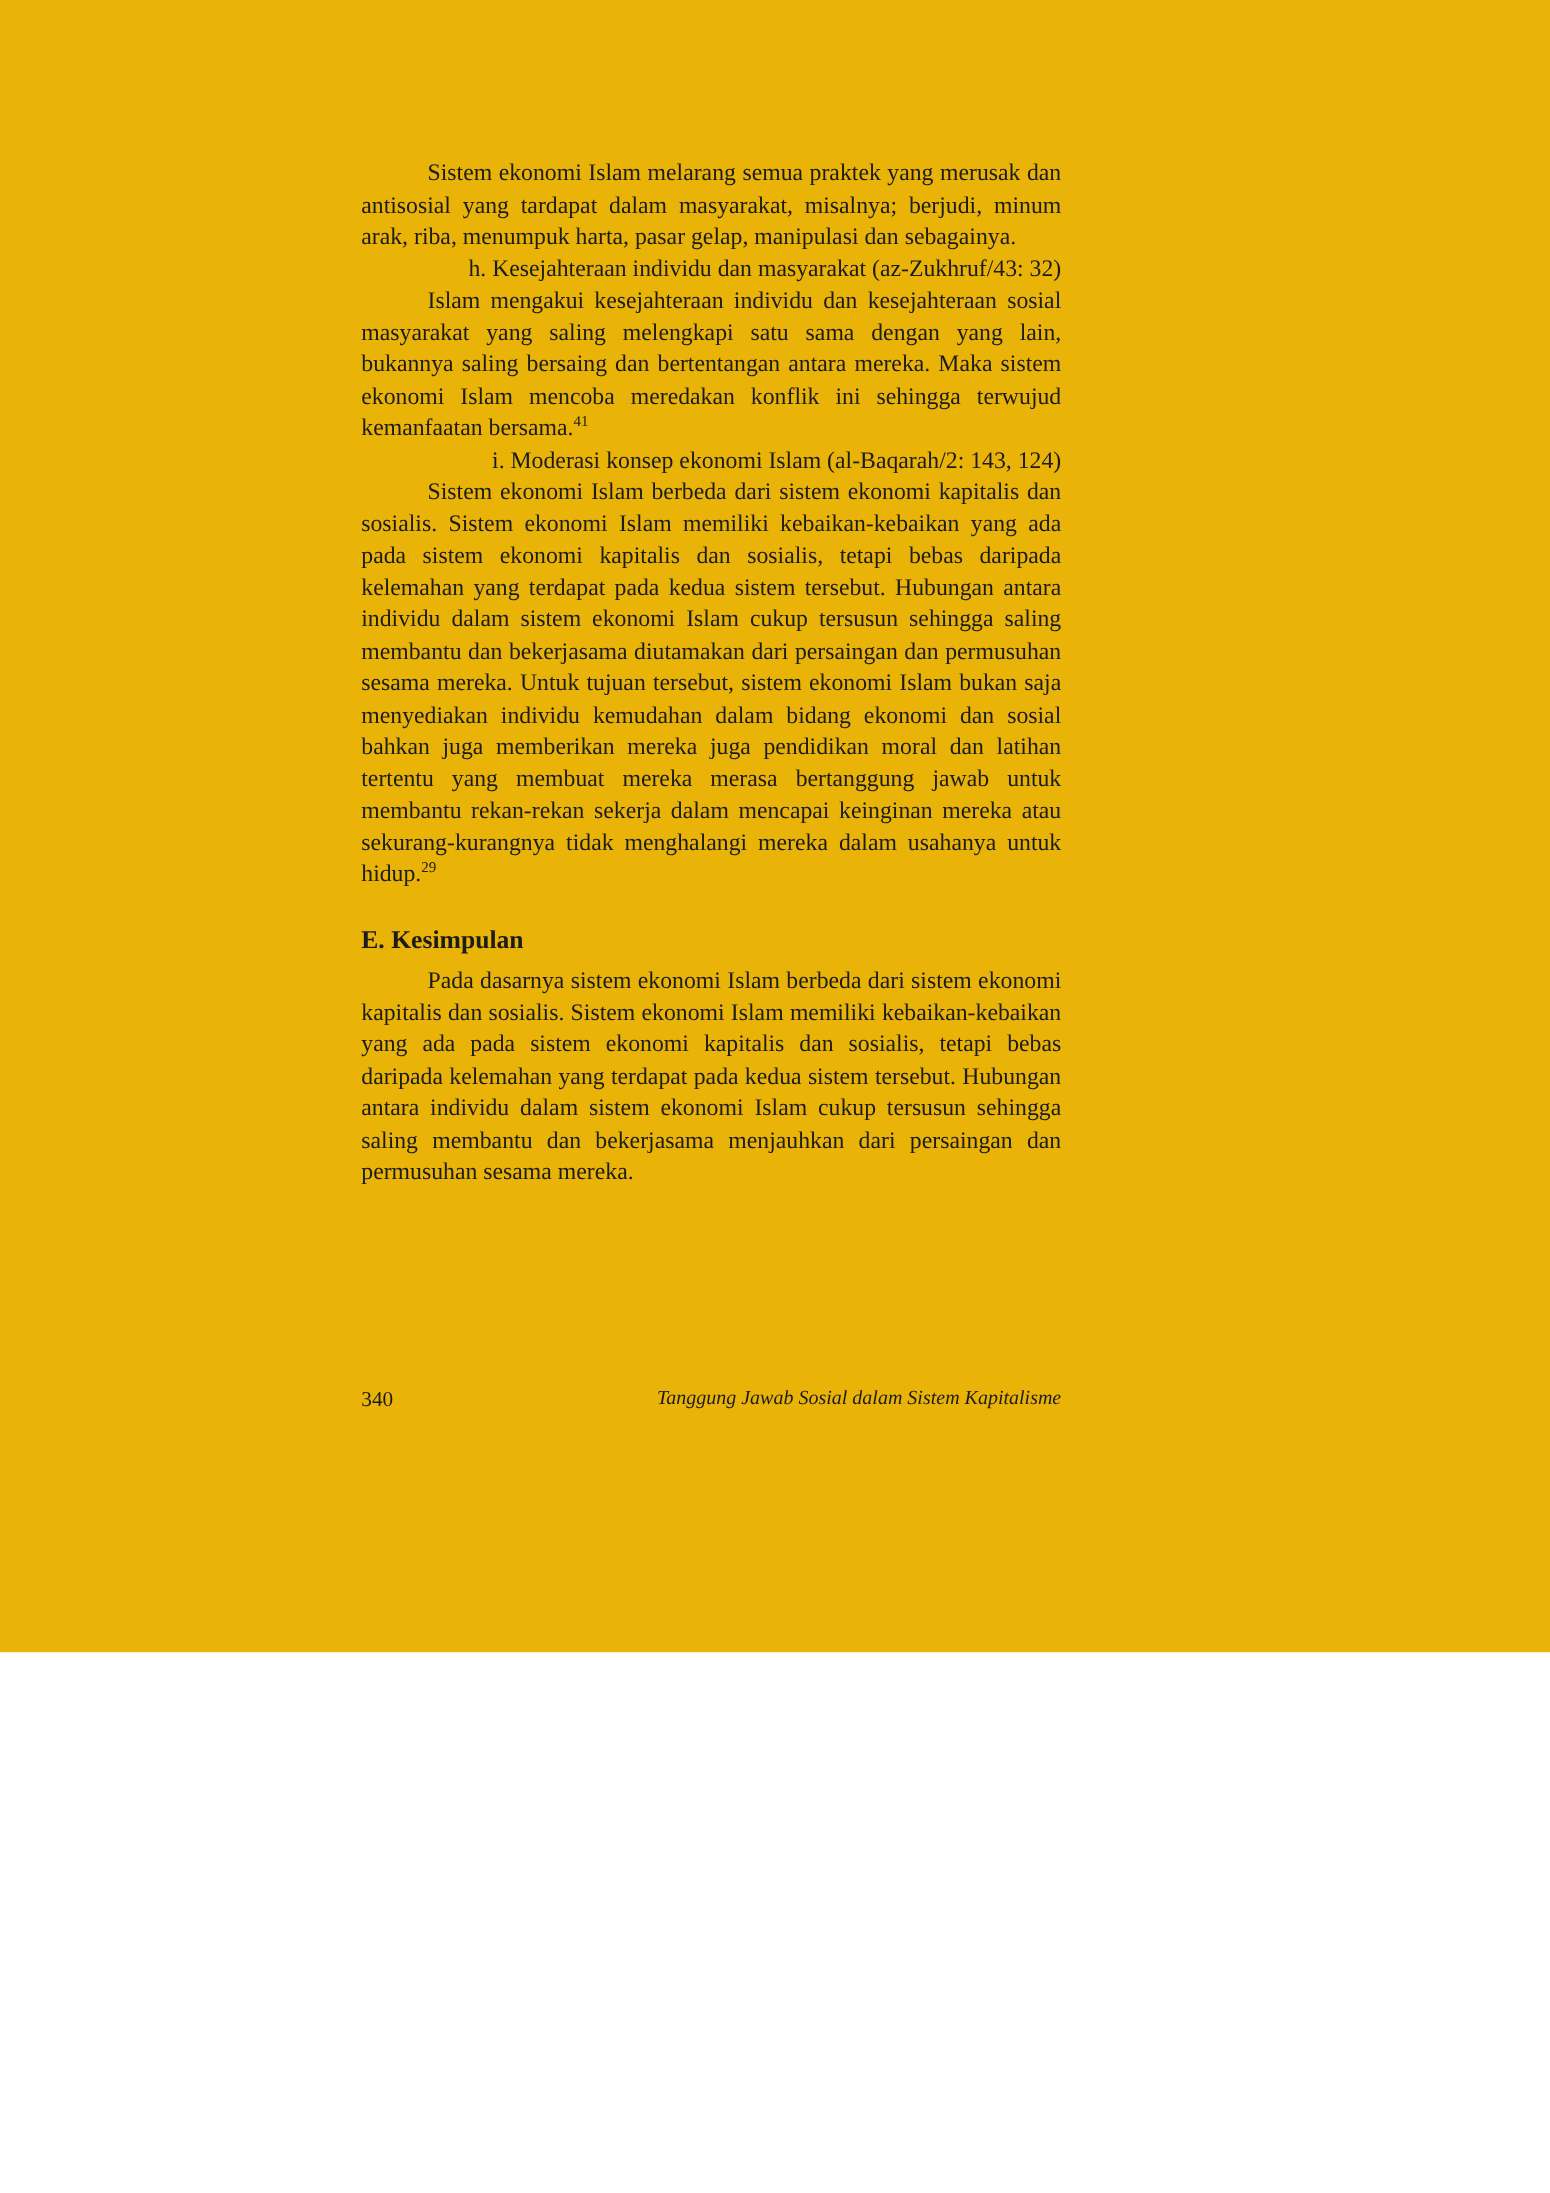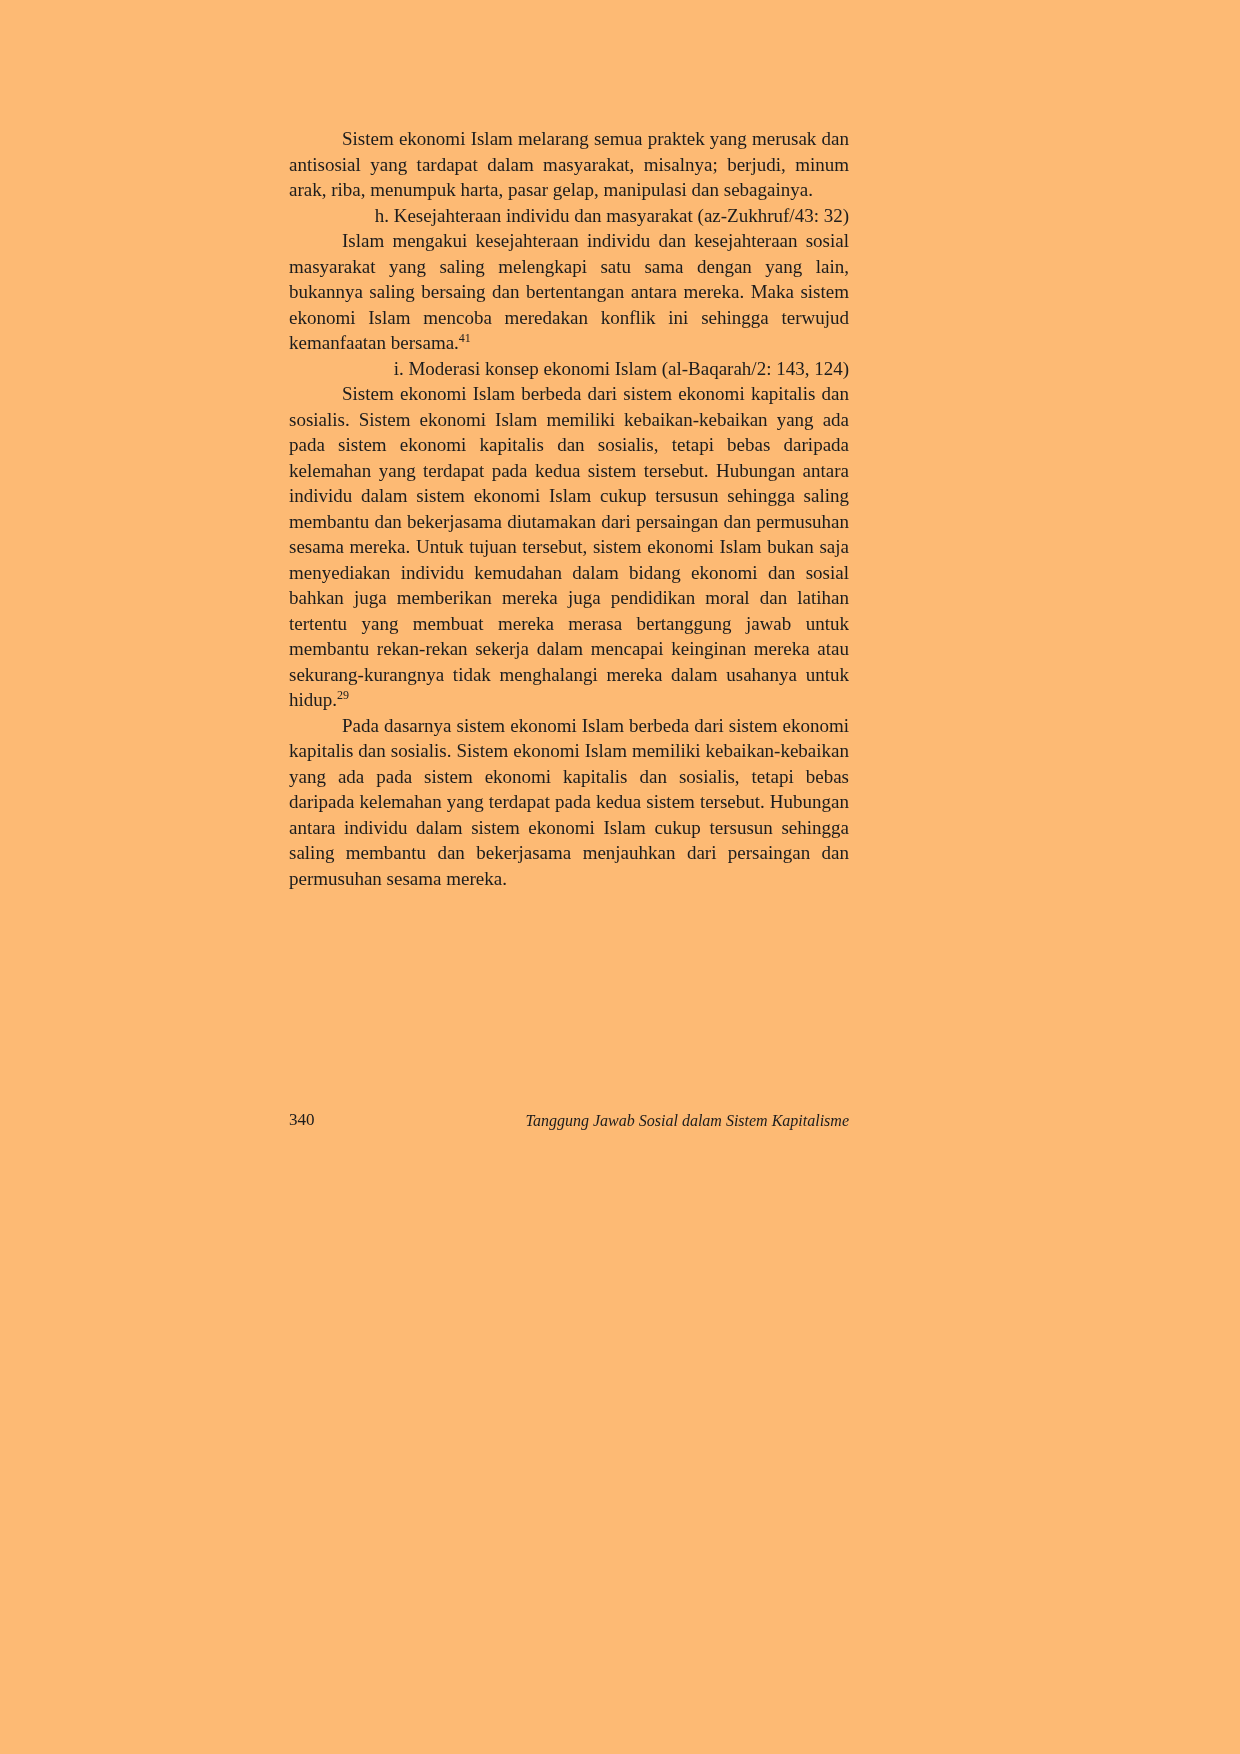--- a/index.html
+++ b/index.html
@@ -3,22 +3,22 @@
 <meta charset="utf-8">
 <style>
   html, body {
     margin: 0;
     padding: 0;
     background: #ffffff;
   }
   .page {
     position: relative;
     width: 1240px;
-    height: 1754px;
-    background: #fdba74;
+    height: 1322px;
+    background: #eab308;
     font-family: "Liberation Serif", serif;
     color: #1c1c1c;
     overflow: hidden;
   }
   .text-block {
     position: absolute;
     left: 289px;
     top: 126px;
     width: 560px;
     font-size: 19px;
@@ -49,21 +49,21 @@
     text-align: left;
     font-family: "Liberation Serif", serif;
   }
   .footer {
     position: absolute;
     left: 289px;
     top: 1110px;
     width: 560px;
     display: flex;
     justify-content: space-between;
-    align-items: flex-end;
+    align-items: flex-start;
   }
   .page-number {
     font-size: 17px;
   }
   .running-title {
     font-size: 16px;
     font-style: italic;
   }
 </style>
 </head>
@@ -76,20 +76,21 @@
     <p class="indent">Sistem ekonomi Islam melarang semua praktek yang merusak dan antisosial yang tardapat dalam masyarakat, misalnya; berjudi, minum arak, riba, menumpuk harta, pasar gelap, manipulasi dan sebagainya.</p>
 
     <p class="list-item">h. Kesejahteraan individu dan masyarakat (az-Zukhruf/43: 32)</p>
 
     <p class="indent"><span>Islam mengakui kesejahteraan individu dan kesejahteraan sosial masyarakat yang saling melengkapi satu sama dengan yang lain, bukannya saling bersaing dan bertentangan antara mereka. Maka sistem ekonomi Islam mencoba meredakan konflik ini sehingga terwujud kemanfaatan bersama.</span><sup class="footnote">41</sup></p>
 
     <p class="list-item">i. Moderasi konsep ekonomi Islam (al-Baqarah/2: 143, 124)</p>
 
     <p class="indent"><span>Sistem ekonomi Islam berbeda dari sistem ekonomi kapitalis dan sosialis. Sistem ekonomi Islam memiliki kebaikan-kebaikan yang ada pada sistem ekonomi kapitalis dan sosialis, tetapi bebas daripada kelemahan yang terdapat pada kedua sistem tersebut. Hubungan antara individu dalam sistem ekonomi Islam cukup tersusun sehingga saling membantu dan bekerjasama diutamakan dari persaingan dan permusuhan sesama mereka. Untuk tujuan tersebut, sistem ekonomi Islam bukan saja menyediakan individu kemudahan dalam bidang ekonomi dan sosial bahkan juga memberikan mereka juga pendidikan moral dan latihan tertentu yang membuat mereka merasa bertanggung jawab untuk membantu rekan-rekan sekerja dalam mencapai keinginan mereka atau sekurang-kurangnya tidak menghalangi mereka dalam usahanya untuk hidup.</span><sup class="footnote">29</sup></p>
 
+    <h2 class="section-heading">E. Kesimpulan</h2>
 
     <p class="indent">Pada dasarnya sistem ekonomi Islam berbeda dari sistem ekonomi kapitalis dan sosialis. Sistem ekonomi Islam memiliki kebaikan-kebaikan yang ada pada sistem ekonomi kapitalis dan sosialis, tetapi bebas daripada kelemahan yang terdapat pada kedua sistem tersebut. Hubungan antara individu dalam sistem ekonomi Islam cukup tersusun sehingga saling membantu dan bekerjasama menjauhkan dari persaingan dan permusuhan sesama mereka.</p>
 
   </div>
 
   <div class="footer">
     <span class="page-number">340</span>
     <span class="running-title">Tanggung Jawab Sosial dalam Sistem Kapitalisme</span>
   </div>
 

